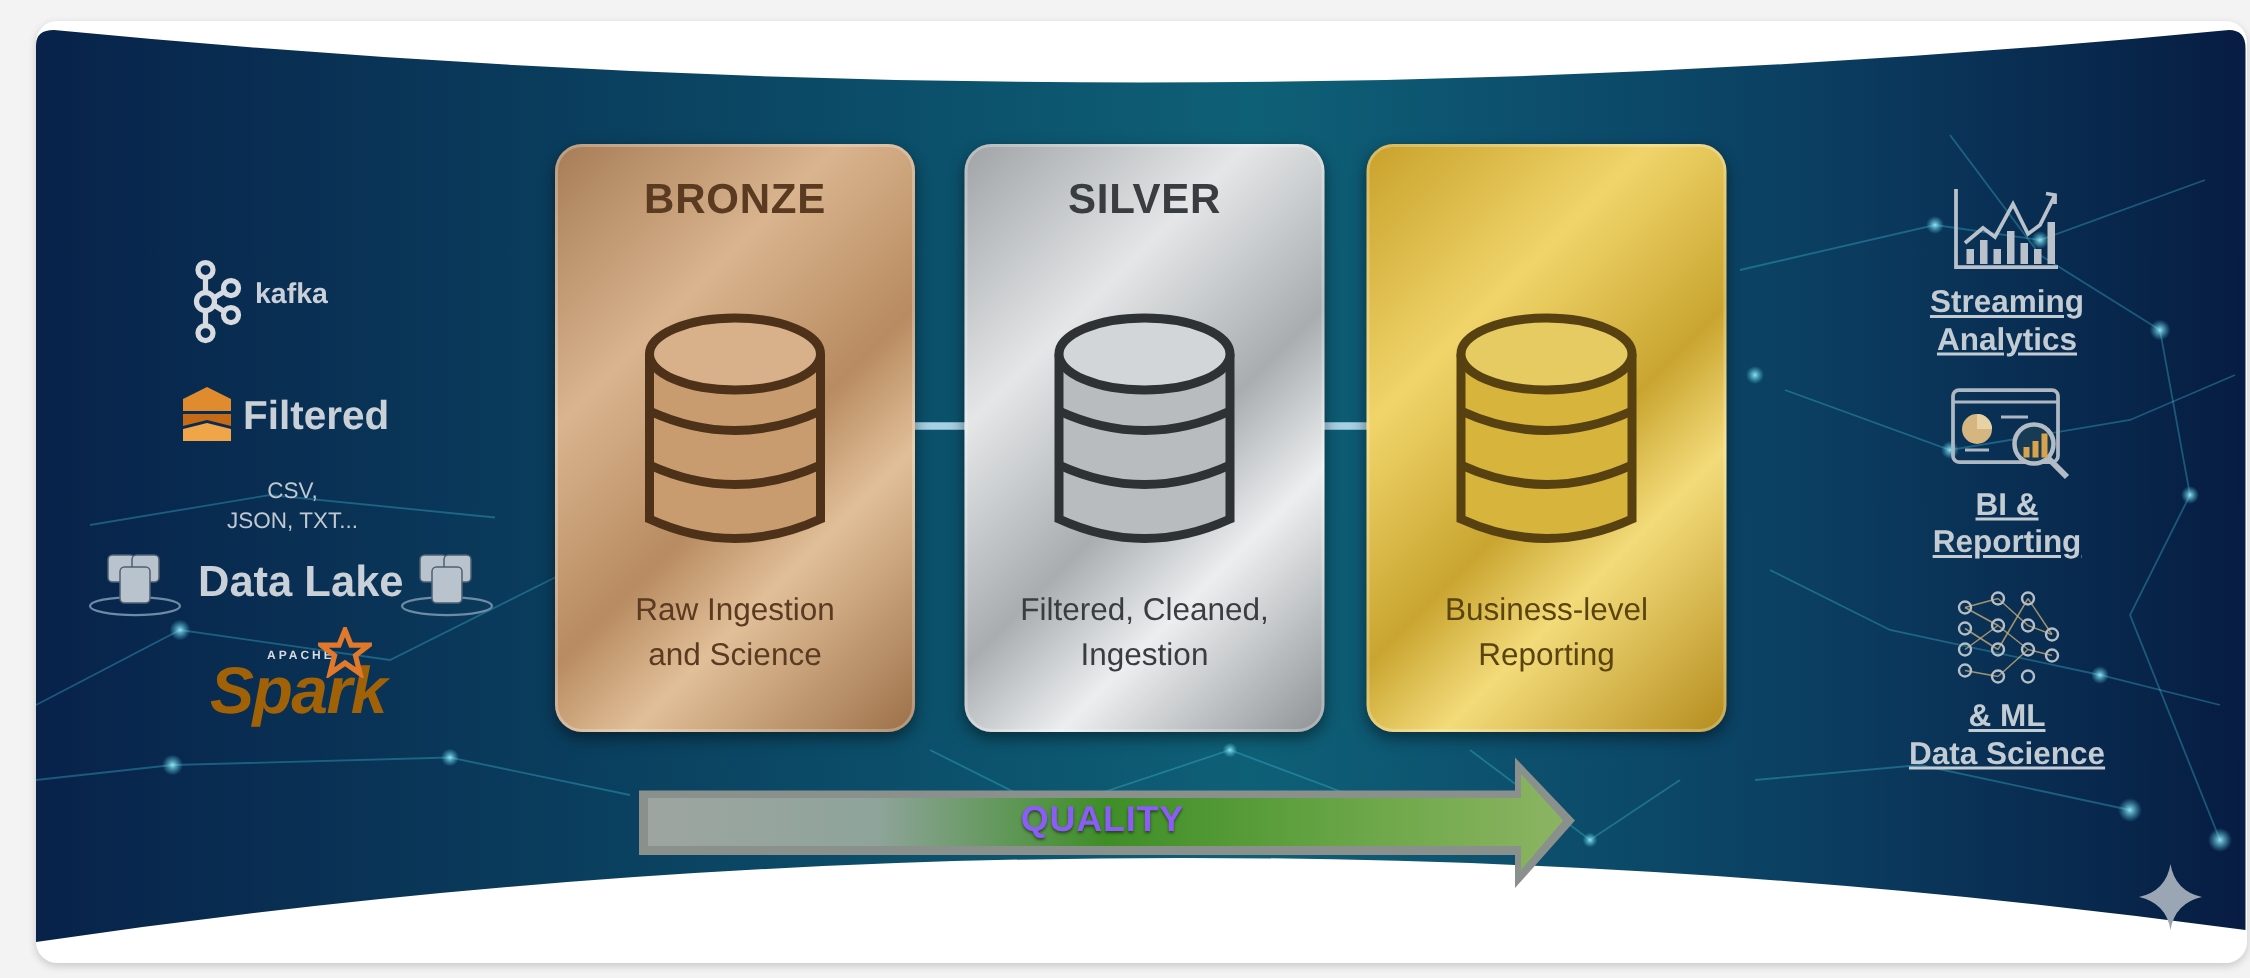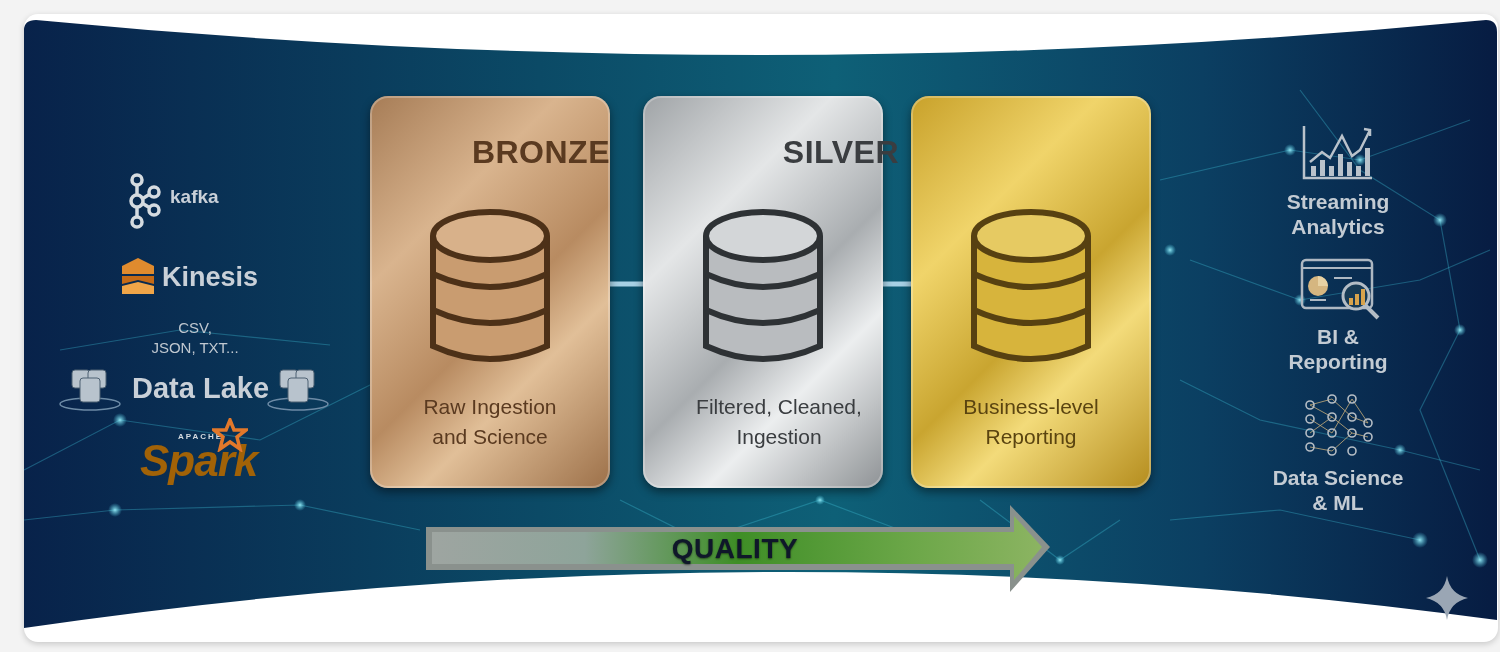--- a/index.html
+++ b/index.html
@@ -27,41 +27,41 @@
 
   
   .card {
     position:absolute; top:96px; width:240px; height:392px; border-radius:18px;
     box-shadow:0 4px 10px rgba(0,0,0,0.45), inset 0 0 0 2px rgba(255,255,255,0.25);
   }
   .card.bronze { left:370px; background:linear-gradient(135deg,#a67c56 0%,#d9b48e 30%,#b88b61 55%,#e1bf98 70%,#9c7049 100%); }
   .card.silver { left:643px; background:linear-gradient(135deg,#9fa3a6 0%,#e4e6e7 30%,#a9adb0 55%,#eceeef 72%,#8e9295 100%); }
   .card.gold { left:911px; background:linear-gradient(135deg,#c8a12a 0%,#f0d46a 30%,#c9a530 55%,#f3db7a 70%,#b48c1d 100%); }
   .card-title {
-    position:absolute; left:0; width:100%; top:38px; text-align:right;
-    font-size:32px; font-weight:bold; letter-spacing:0.5px;
+    position:absolute; left:0; width:100%; top:21px; text-align:center;
+    font-size:28px; font-weight:bold; letter-spacing:0.5px;
   }
   .card-desc {
     position:absolute; left:0; width:100%; top:296px; text-align:center;
     font-size:21px; line-height:30px;
   }
   .bronze .card-title, .bronze .card-desc { color:#5a3a20; }
-  .silver .card-title, .silver .card-desc { color:#3a3d40;padding-left:16px; }
+  .silver .card-title, .silver .card-desc { color:#3a3d40; }
   .gold .card-title, .gold .card-desc { color:#5a4410; }
   .db-svg { position:absolute; left:55px; top:110px; }
 
   
   .quality-label {
     position:absolute; left:620px; top:533px; width:230px; text-align:center;
-    color:#0f172a; font-weight:bold; font-size:28px; letter-spacing:0.5px;
+    color:#8b5cf6; font-weight:bold; font-size:24px; letter-spacing:0.5px;
     text-shadow:0 1px 2px rgba(0,0,0,0.5);
   }
 
   
-  .out-label { color:#c3cbd3; font-weight:bold; font-size:21px; text-align:center; line-height:25px; }
+  .out-label { color:#c3cbd3; font-weight:bold; font-size:21px; text-align:center; line-height:25px;text-decoration:underline; }
   .streaming-label { left:1268px; top:189px; width:140px; }
   .bi-label { left:1268px; top:324px; width:140px; }
   .ds-label { left:1258px; top:465px; width:160px; }
 </style>
 </head>
 <body>
 
 <div class="frame"></div>
 
 <svg class="banner-svg" viewBox="0 0 1500 652">
@@ -148,21 +148,21 @@
       <line x1="16" y1="31" x2="24" y2="36"></line>
   </g>
 </svg>
 <div class="abs src-text kafka-label">kafka</div>
 
 <svg class="abs" style="left:118px;top:256px" width="40" height="40">
   <path d="M4,10 L20,2 L36,10 L36,18 L4,18 Z" fill="#e08b2e"></path>
   <path d="M4,20 L36,20 L36,28 L20,24 L4,28 Z" fill="#c56a16"></path>
   <path d="M4,30 L20,26 L36,30 L36,38 L4,38 Z" fill="#f0a548"></path>
 </svg>
-<div class="abs src-text kinesis-label">Kinesis</div>
+<div class="abs src-text kinesis-label">Filtered</div>
 
 <div class="abs formats">
   <div>CSV,</div>
   <div>JSON, TXT...</div>
 </div>
 
 <svg class="abs" style="left:58px;top:366px" width="64" height="46">
   <ellipse cx="32" cy="38" rx="30" ry="6" fill="none" stroke="#6d8ba6" stroke-width="1.5"></ellipse>
   <g fill="#b8c3cd" stroke="#4d6072" stroke-width="1">
     <rect x="14" y="4" width="18" height="18" rx="3"></rect>
@@ -302,15 +302,15 @@
       <circle cx="28" cy="58" r="4"></circle>
     <circle cx="48" cy="6" r="4"></circle>
       <circle cx="48" cy="24" r="4"></circle>
       <circle cx="48" cy="40" r="4"></circle>
       <circle cx="48" cy="58" r="4"></circle>
     <circle cx="64" cy="30" r="4"></circle>
       <circle cx="64" cy="44" r="4"></circle>
   </g>
 </svg>
 <div class="abs out-label ds-label">
+  <div>&amp; ML</div>
   <div>Data Science</div>
-  <div>&amp; ML</div>
 </div>
 
 </body></html>

